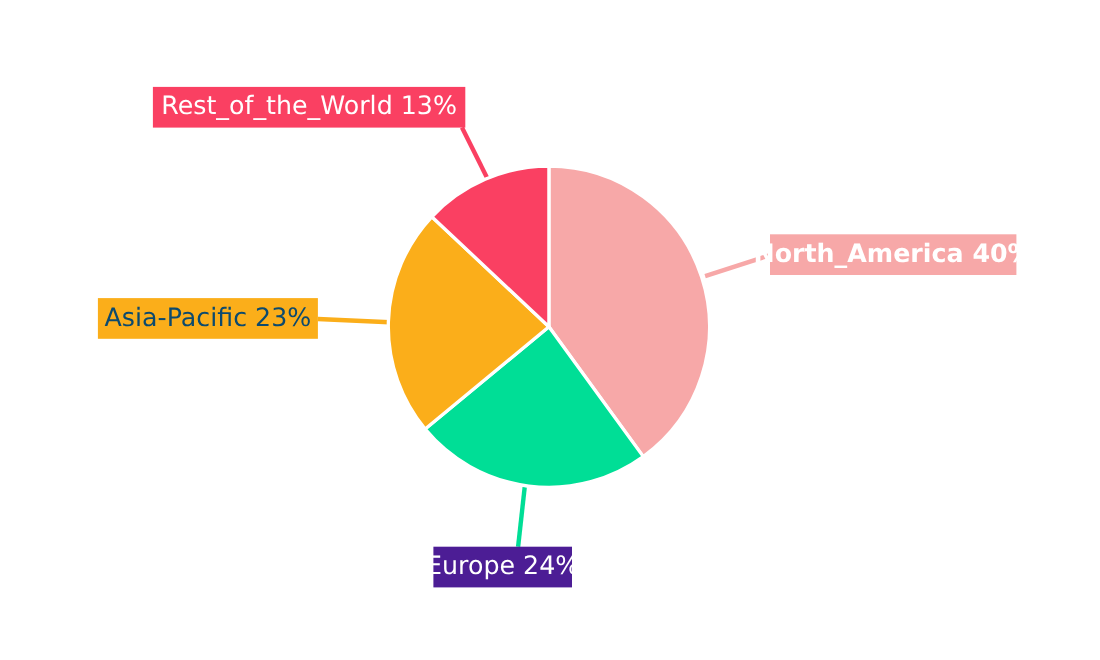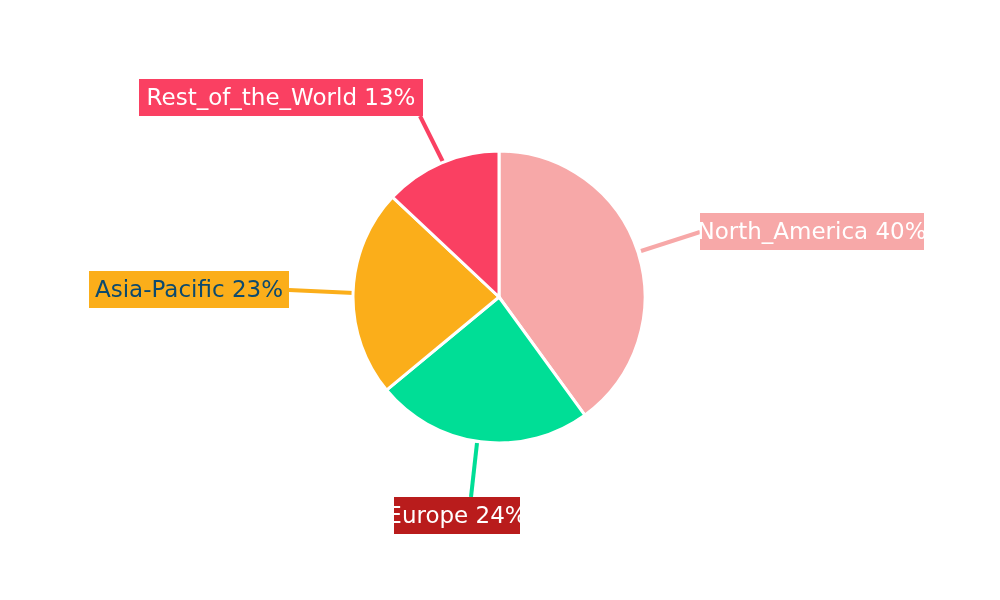--- a/index.html
+++ b/index.html
@@ -59,24 +59,24 @@
       </g>
     <g id="pie-wedges">
         <path d="M 499 297 L 499 151 A 146 146 0 0 1 584.816646834701 415.11648117874233 Z" fill="#f7a8a8" stroke="#ffffff" stroke-width="3" stroke-linejoin="round"></path>
         <path d="M 499 297 L 584.816646834701 415.11648117874233 A 146 146 0 0 1 386.50506655473487 390.0639025033088 Z" fill="#00de96" stroke="#ffffff" stroke-width="3" stroke-linejoin="round"></path>
         <path d="M 499 297 L 386.50506655473487 390.0639025033088 A 146 146 0 0 1 392.5705803964739 197.0561225344115 Z" fill="#fbae1a" stroke="#ffffff" stroke-width="3" stroke-linejoin="round"></path>
         <path d="M 499 297 L 392.5705803964739 197.0561225344115 A 146 146 0 0 1 499 151 Z" fill="#fa4062" stroke="#ffffff" stroke-width="3" stroke-linejoin="round"></path>
       </g>
   </svg>
 
   <div id="labels-layer">
-      <div class="label-box" style="left: 700px; top: 213px; width: 224px; height: 37px; background: rgb(247, 168, 168); color: rgb(255, 255, 255);">
+      <div class="label-box" style="left: 700px; top: 213px; width: 224px; height: 37px; background: rgb(247, 168, 168); color: rgb(255, 255, 255); font-weight: bold;">
         <span>North_America 40%</span>
       </div>
-      <div class="label-box" style="left: 394px; top: 497px; width: 126px; height: 37px; background: #b91c1c; color: rgb(255, 255, 255);">
+      <div class="label-box" style="left: 394px; top: 497px; width: 126px; height: 37px; background: #4c1d95; color: rgb(255, 255, 255);">
         <span>Europe 24%</span>
       </div>
       <div class="label-box" style="left: 89px; top: 271px; width: 200px; height: 37px; background: rgb(251, 174, 26); color: #0c4a6e;">
         <span>Asia-Pacific 23%</span>
       </div>
       <div class="label-box" style="left: 139px; top: 79px; width: 284px; height: 37px; background: rgb(250, 64, 98); color: rgb(255, 255, 255);">
         <span>Rest_of_the_World 13%</span>
       </div>
     </div>
 

